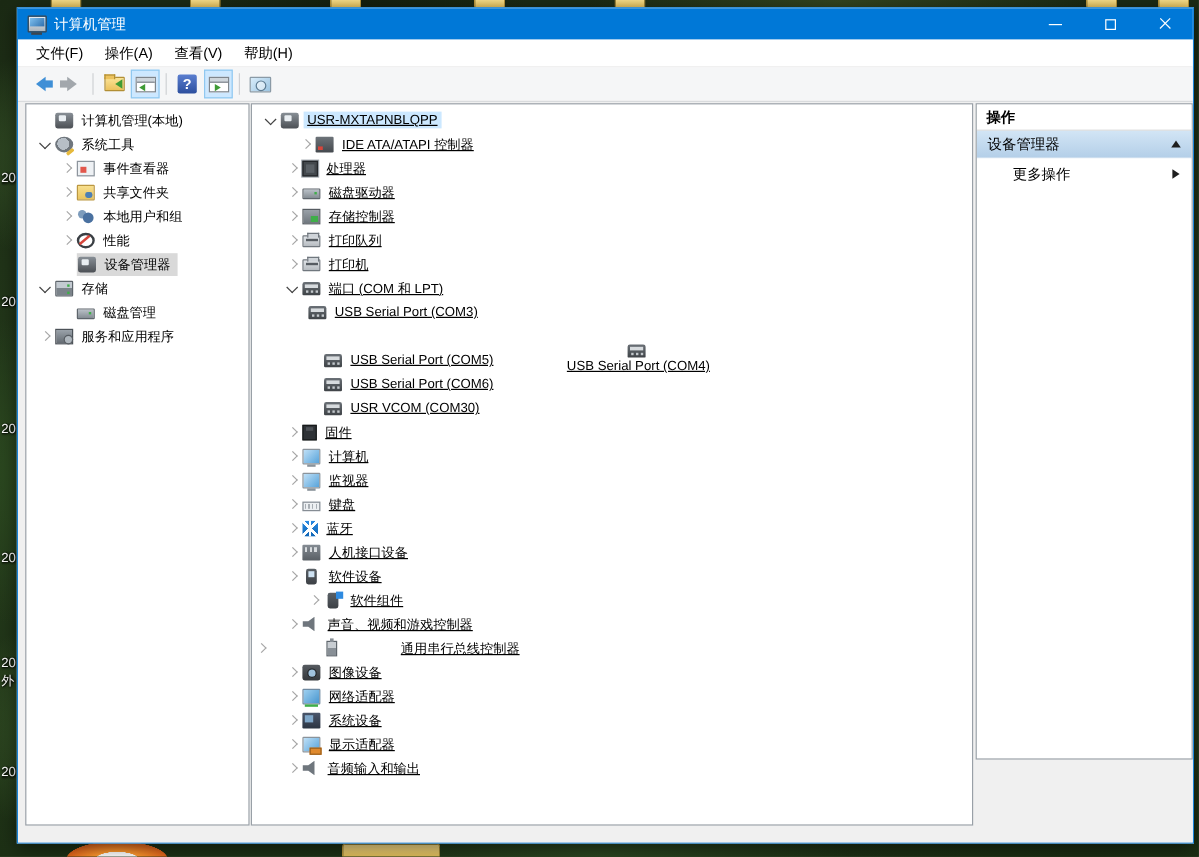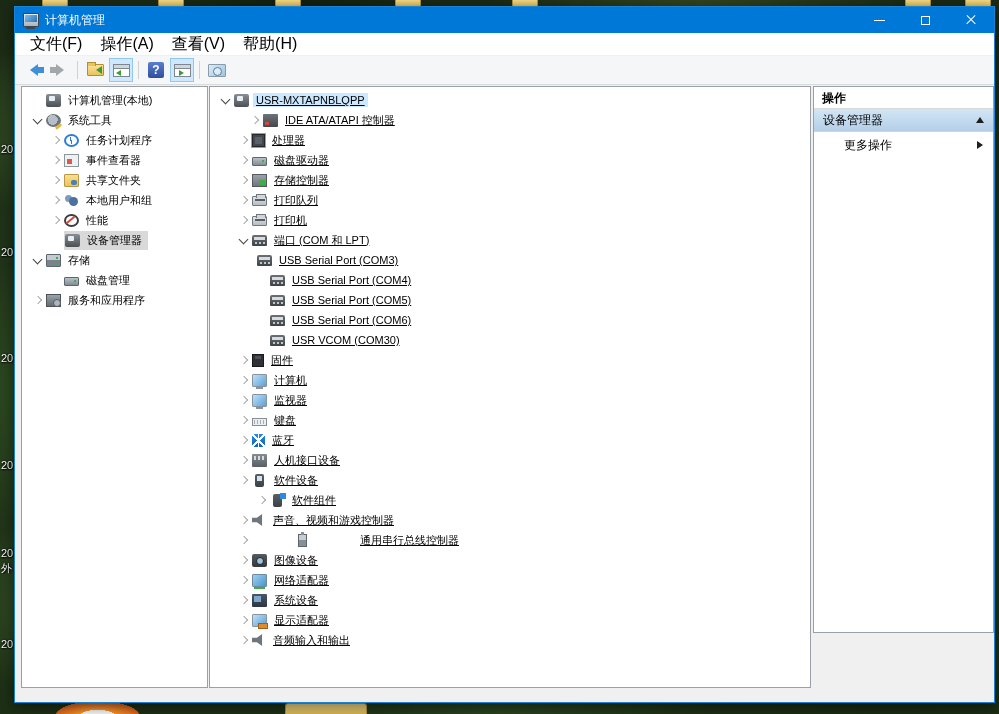--- a/index.html
+++ b/index.html
@@ -46,21 +46,21 @@
   .tb-btns{ margin-left:auto; display:flex; height:100%; }
   .tb-btn{ width:46px; height:100%; display:flex; align-items:center; justify-content:center; background:transparent; border:none; cursor:pointer; }
   .glyph-min{ width:11px; height:1px; background:#fff; }
   .glyph-max{ width:9px; height:9px; border:1px solid #fff; }
   .glyph-close{ position:relative; width:12px; height:12px; }
   .glyph-close::before,.glyph-close::after{ content:""; position:absolute; left:0; top:5px; width:12px; height:1.3px; background:#fff; }
   .glyph-close::before{ transform:rotate(45deg);} .glyph-close::after{ transform:rotate(-45deg);}
 
   
   .menubar{ height:23px; background:#fff; display:flex; align-items:center; padding-left:6px; border-bottom:1px solid #f0f0f0;}
-  .menu-item{ font-size:16px; color:#000; padding:0 9px; height:100%; display:flex; align-items:center; cursor:default;}
+  .menu-item{ font-size:12px; color:#000; padding:0 9px; height:100%; display:flex; align-items:center; cursor:default;}
 
   
   .toolbar{ height:29px; background:#f5f6f7; border-bottom:1px solid #d9dbdd; display:flex; align-items:center; padding-left:6px; }
   .tool-sep{ width:1px; height:18px; background:#cfd1d4; margin:0 4px; }
   .tool-btn{ width:24px; height:24px; margin:0 1px; display:flex; align-items:center; justify-content:center; background:transparent; border:1px solid transparent; position:relative; cursor:pointer;}
   .tool-btn.active{ background:#cde8ff; border-color:#90c8f0; }
   .ti-back{ width:0; height:0; border-top:6px solid transparent; border-bottom:6px solid transparent; border-right:8px solid #3f8fd6; position:relative;}
   .ti-back::after{ content:""; position:absolute; left:7px; top:-3px; width:7px; height:6px; background:#3f8fd6;}
   .ti-fwd{ width:0; height:0; border-top:6px solid transparent; border-bottom:6px solid transparent; border-left:8px solid #a2a7ac; position:relative;}
   .ti-fwd::after{ content:""; position:absolute; right:7px; top:-3px; width:7px; height:6px; background:#a2a7ac;}
@@ -253,25 +253,20 @@
             <span class="tree-icon" data-icon="computer-management"></span>
             <span class="tree-label">计算机管理(本地)</span>
           </div>
           <div class="tree-row" style="padding-left: 8px;">
             <span class="chev expanded"></span>
             <span class="tree-icon" data-icon="system-tools"></span>
             <span class="tree-label">系统工具</span>
           </div>
           <div class="tree-row" style="padding-left: 26px;">
             <span class="chev collapsed"></span>
-            <span class="tree-icon" data-icon="task-scheduler"></span>
-            <span class="tree-label">任务计划程序</span>
-          </div>
-          <div class="tree-row" style="padding-left: 26px;">
-            <span class="chev collapsed"></span>
             <span class="tree-icon" data-icon="event-viewer"></span>
             <span class="tree-label">事件查看器</span>
           </div>
           <div class="tree-row" style="padding-left: 26px;">
             <span class="chev collapsed"></span>
             <span class="tree-icon" data-icon="shared-folders"></span>
             <span class="tree-label">共享文件夹</span>
           </div>
           <div class="tree-row" style="padding-left: 26px;">
             <span class="chev collapsed"></span>
@@ -348,21 +343,21 @@
           <div class="tree-row" style="padding-left: 26px;">
             <span class="chev expanded"></span>
             <span class="tree-icon" data-icon="serial-port"></span>
             <span class="tree-label">端口 (COM 和 LPT)</span>
           </div>
           <div class="tree-row" style="padding-left: 31px;">
             <span class="chev none"></span>
             <span class="tree-icon" data-icon="serial-port"></span>
             <span class="tree-label">USB Serial Port (COM3)</span>
           </div>
-          <div class="tree-row" style="padding-left: 44px;">
+          <div class="tree-row" style="padding-left: 44px; flex-direction: column;">
             <span class="chev none"></span>
             <span class="tree-icon" data-icon="serial-port"></span>
             <span class="tree-label">USB Serial Port (COM4)</span>
           </div>
           <div class="tree-row" style="padding-left: 44px;">
             <span class="chev none"></span>
             <span class="tree-icon" data-icon="serial-port"></span>
             <span class="tree-label">USB Serial Port (COM5)</span>
           </div>
           <div class="tree-row" style="padding-left: 44px;">
@@ -413,21 +408,21 @@
           <div class="tree-row" style="padding-left: 44px;">
             <span class="chev collapsed"></span>
             <span class="tree-icon" data-icon="software-component"></span>
             <span class="tree-label">软件组件</span>
           </div>
           <div class="tree-row" style="padding-left: 26px;">
             <span class="chev collapsed"></span>
             <span class="tree-icon" data-icon="sound-controller"></span>
             <span class="tree-label">声音、视频和游戏控制器</span>
           </div>
-          <div class="tree-row" style="padding-left: 26px; gap: 43px;">
+          <div class="tree-row" style=" gap: 43px;">
             <span class="chev collapsed"></span>
             <span class="tree-icon" data-icon="usb-controller"></span>
             <span class="tree-label">通用串行总线控制器</span>
           </div>
           <div class="tree-row" style="padding-left: 26px;">
             <span class="chev collapsed"></span>
             <span class="tree-icon" data-icon="imaging-device"></span>
             <span class="tree-label">图像设备</span>
           </div>
           <div class="tree-row" style="padding-left: 26px;">

